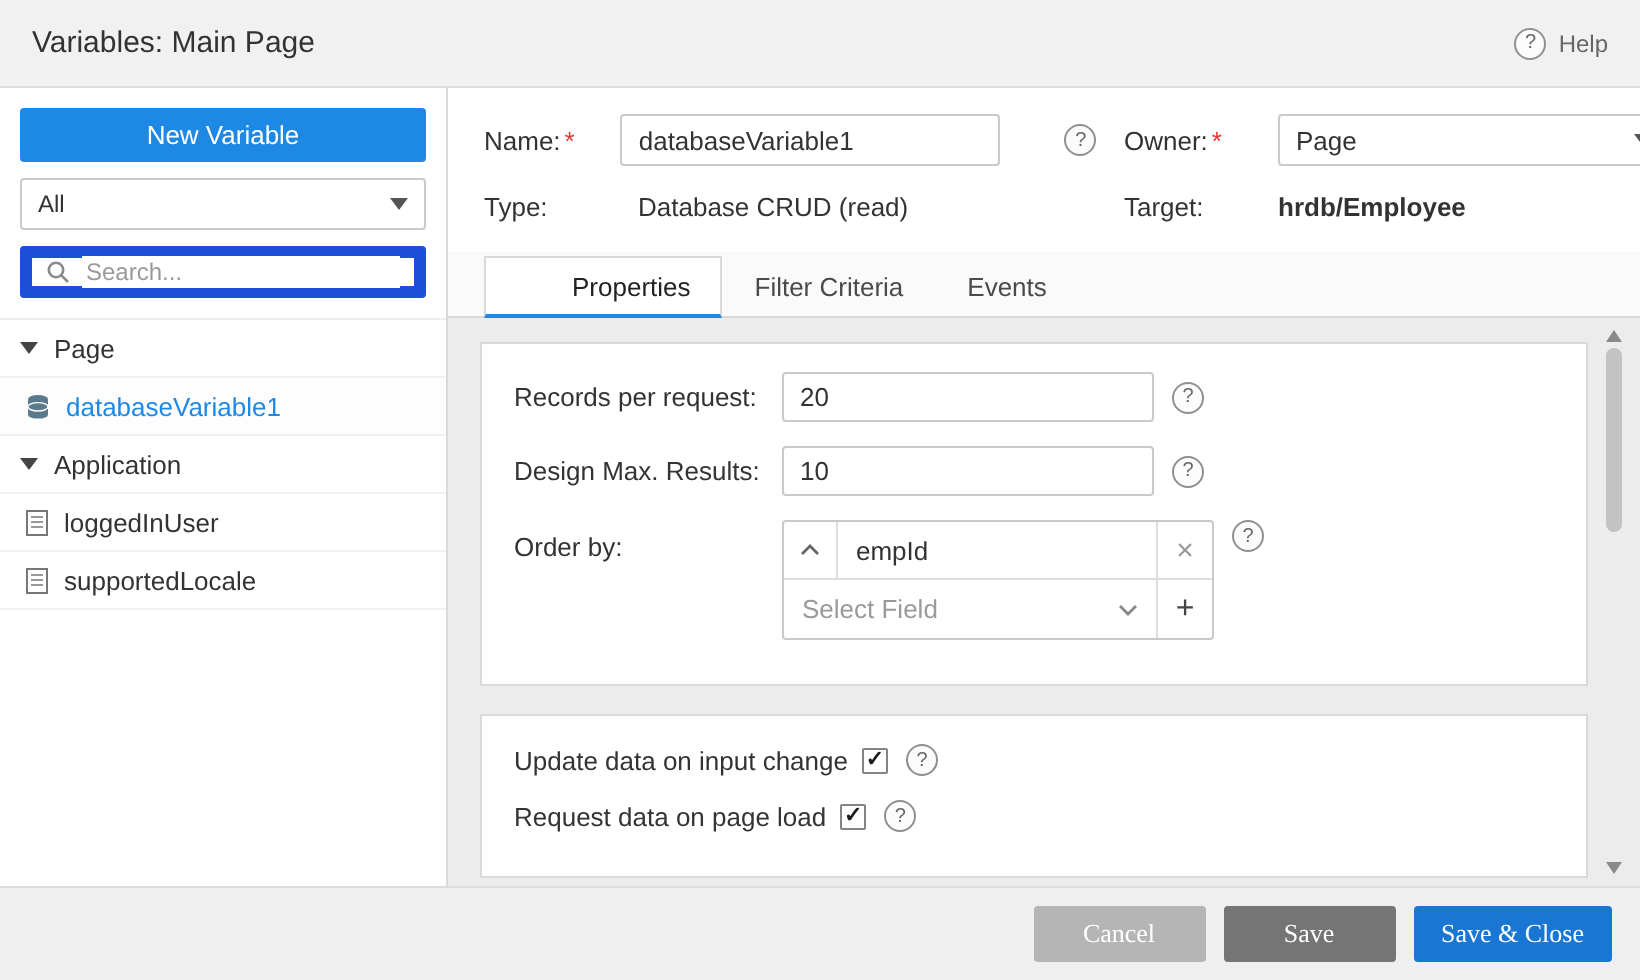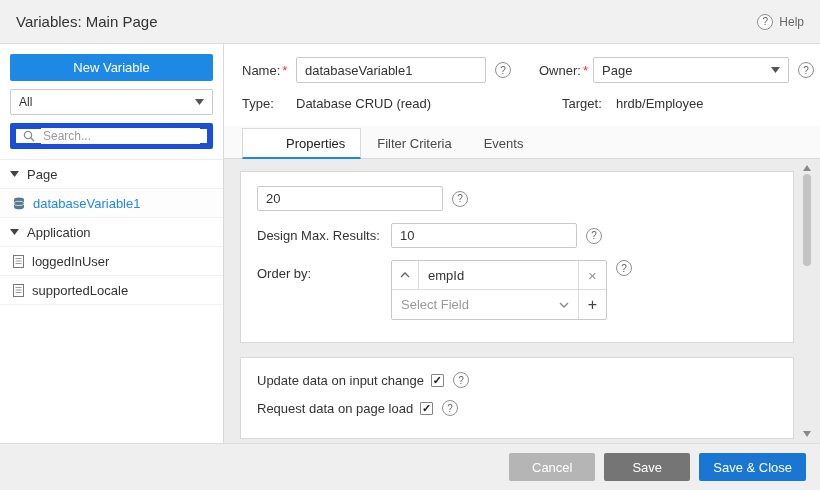--- a/index.html
+++ b/index.html
@@ -26,31 +26,31 @@
   .side-search input::placeholder { color:#9a9a9a; }
   .tree { flex:1; border-top:1px solid #ededed; overflow:hidden; }
   .tree-row { height:29px; display:flex; align-items:center; gap:8px; padding:0 10px; border-bottom:1px solid #f1f1f1; cursor:pointer; color:#333; }
   .tree-row.item { padding-left:13px; }
   .tree-row.selected { color:#1e88e5; background:#fdfdfd; }
 
   
   .main { flex:1; display:flex; flex-direction:column; min-width:0; background:#fff; }
   .form-area { padding:13px 18px 2px; }
   .form-row { display:flex; align-items:center; margin-bottom:13px; }
-  .fg { display:flex; align-items:center; }
+  .fg { display:flex; align-items:center;gap:23px; }
   .g1 { width:292px; }
   .g2 { margin-left:28px; }
   .lab-col { width:54px; display:flex; align-items:flex-start; }
   .lab-col2 { width:54px; display:flex; align-items:flex-start; }
   .req { color:#e53935; margin-left:2px; }
   .name-input { width:190px; height:26px; border:1px solid #c9c9c9; border-radius:2px; padding:0 8px; font-size:13px; font-family:inherit; color:#333; }
   .owner-select { width:196px; height:26px; border:1px solid #c9c9c9; border-radius:2px; display:flex; align-items:center; justify-content:space-between; padding:0 8px; cursor:pointer; background:#fff; }
   .qm { margin-left:9px; cursor:pointer; }
   .val { color:#333; }
-  .val.bold { font-weight:normal; }
+  .val.bold { font-weight:bold; }
 
   
   .tabbar { flex:0 0 33px; background:#fafafa; border-bottom:1px solid #d9d9d9; display:flex; align-items:flex-end; padding-left:18px; }
   .tab { padding:7px 15px 6px; color:#4a4a4a; cursor:pointer; border:1px solid transparent; border-bottom:2px solid transparent; margin-bottom:-1px; }
   .tab.active { background:#fff; border:1px solid #d9d9d9; border-bottom:2px solid #1e88e5; color:#222;padding-left:43px; }
 
   
   .content { flex:1; background:#ececec; padding:12px 26px 0 16px; position:relative; overflow:hidden; }
   .panel { background:#fff; border:1px solid #d9d9d9; padding:14px 16px 4px; }
   .panel + .panel { margin-top:14px; }
@@ -75,21 +75,21 @@
   
   .vscroll { position:absolute; top:2px; right:6px; bottom:2px; width:14px; display:flex; flex-direction:column; align-items:center; }
   .arr { width:0; height:0; border-left:4px solid transparent; border-right:4px solid transparent; cursor:pointer; }
   .arr.up { border-bottom:6px solid #8a8a8a; margin-top:4px; }
   .arr.down { border-top:6px solid #8a8a8a; margin-bottom:4px; }
   .track { flex:1; width:8px; position:relative; margin:3px 0; }
   .thumb { position:absolute; top:0; left:0; width:8px; height:92px; background:#c3c3c3; border-radius:4px; cursor:pointer; }
 
   
   .footer { flex:0 0 47px; background:#efefef; border-top:1px solid #dcdcdc; display:flex; align-items:center; justify-content:flex-end; gap:9px; padding:0 14px; }
-  .btn { height:28px; min-width:86px; border:none; border-radius:2px; color:#fff; font-size:13px; font-family:Liberation Sans, sans-serif; padding:0 14px; cursor:pointer; }
+  .btn { height:28px; min-width:86px; border:none; border-radius:2px; color:#fff; font-size:13px; font-family:Liberation Serif, serif; padding:0 14px; cursor:pointer; }
   .btn.cancel { background:#b5b5b5; }
   .btn.save { background:#757575; }
   .btn.saveclose { background:#1976d2; }
 </style>
 </head>
 <body>
 
 <div class="app">
 
   <div class="header">
@@ -196,20 +196,21 @@
 
       <div class="tabbar">
         <div class="tab active">Properties</div>
         <div class="tab">Filter Criteria</div>
         <div class="tab">Events</div>
       </div>
 
       <div class="content">
         <div class="panel">
           <div class="prow">
+            <span class="plab">Records per request:</span>
             <input class="pinput" type="text" value="20" style="">
             <span class="qicon qm">?</span>
           </div>
           <div class="prow">
             <span class="plab">Design Max. Results:</span>
             <input class="pinput" type="text" value="10" style="">
             <span class="qicon qm">?</span>
           </div>
           <div class="prow top">
             <span class="plab" style="padding-top:6px;">Order by:</span>

